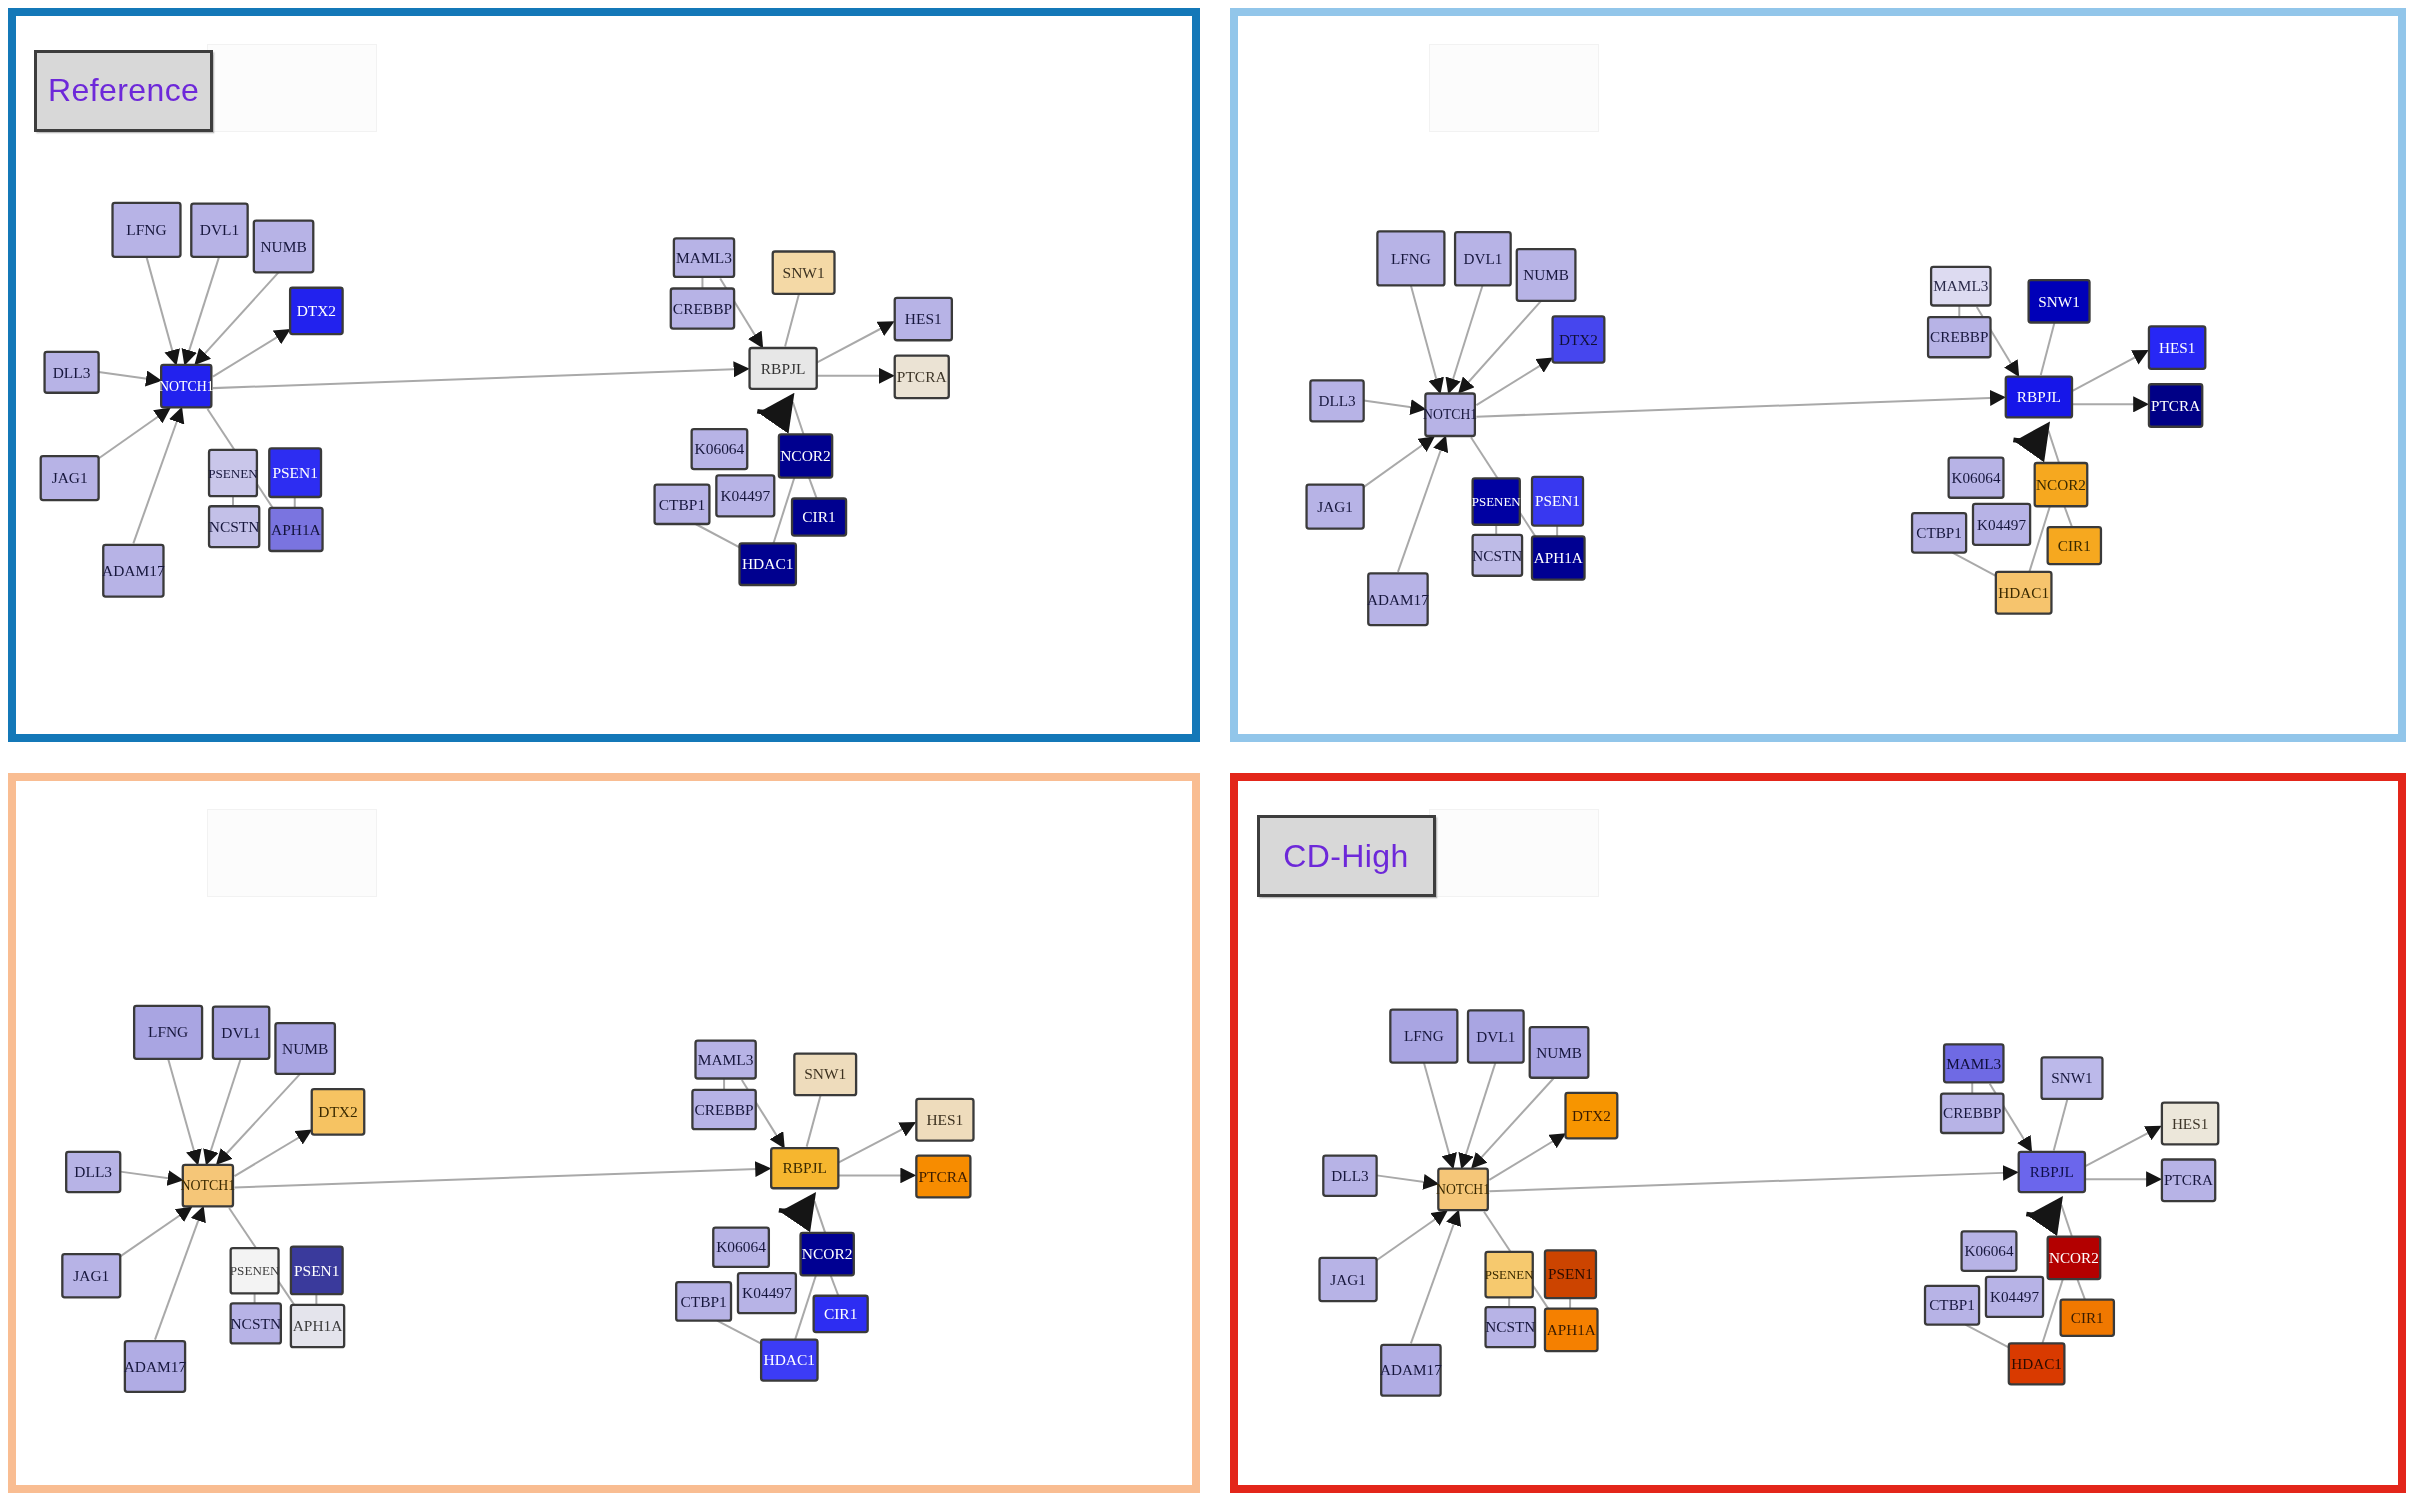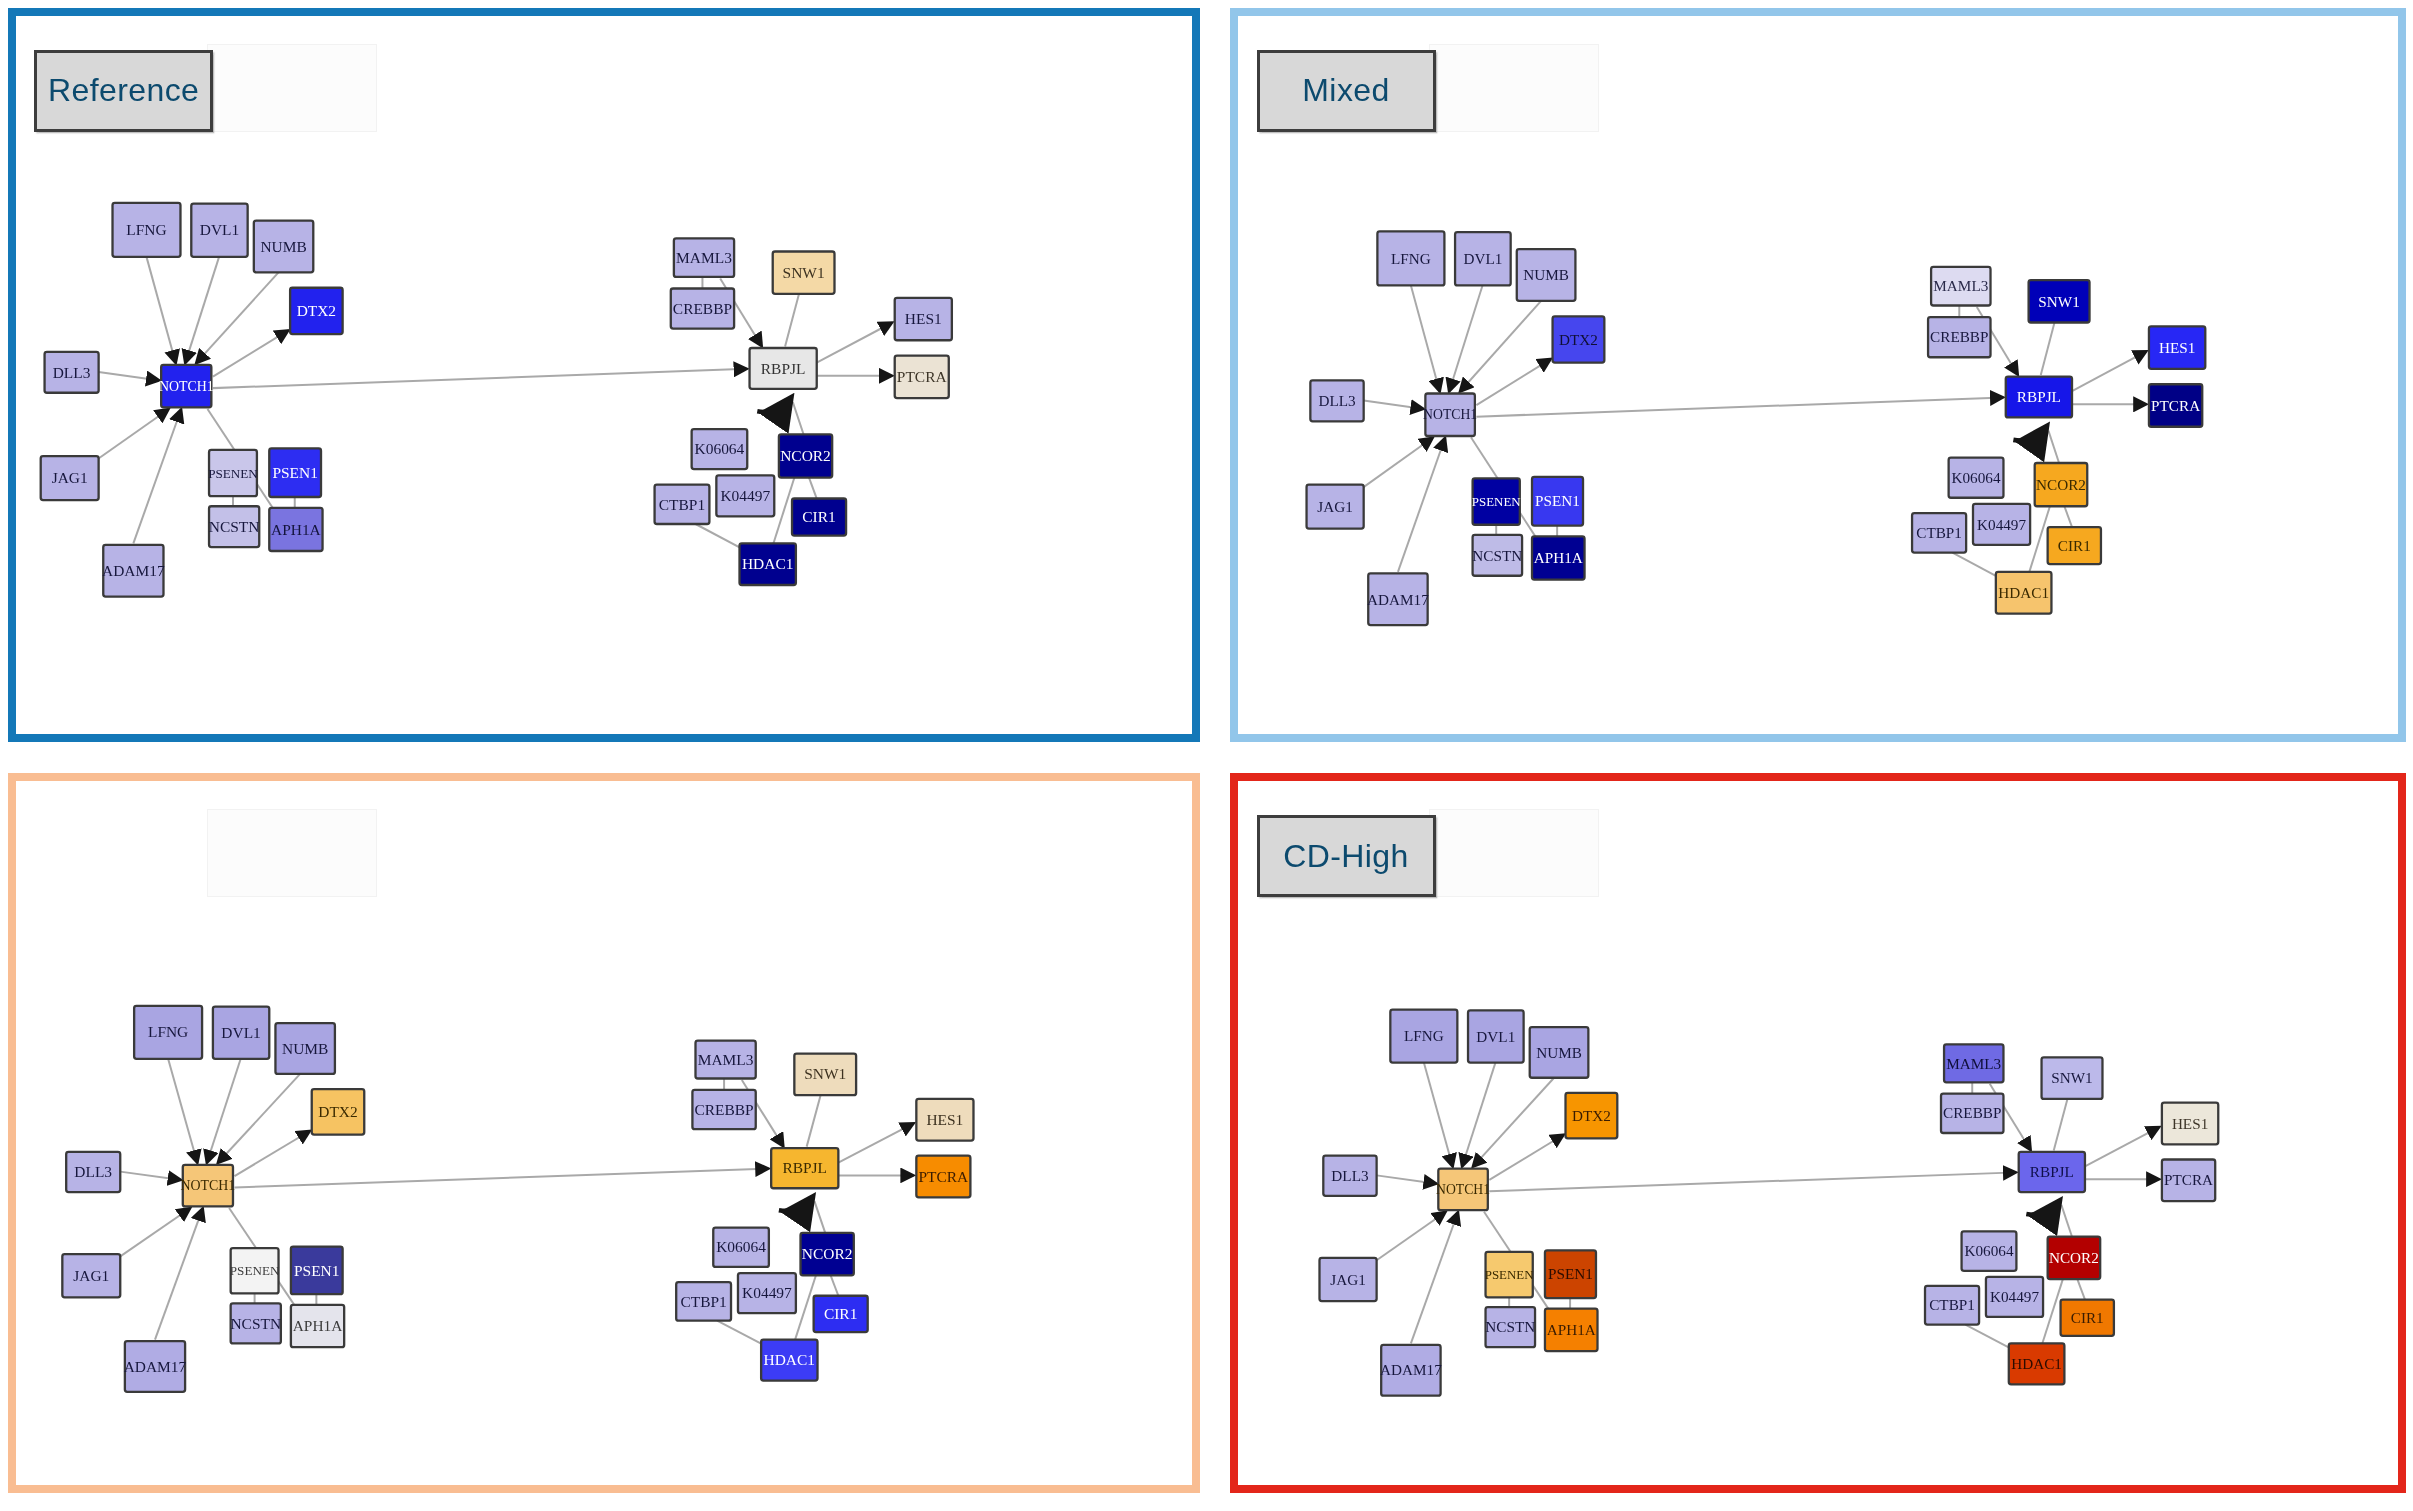--- a/index.html
+++ b/index.html
@@ -10,21 +10,21 @@
   #panel-mixed{left:1230px;top:7.7px;width:1176px;height:734px;}
   #panel-cd-low{left:7.7px;top:773px;width:1192px;height:720px;}
   #panel-cd-high{left:1230px;top:773px;width:1176px;height:720px;}
   .network{position:absolute;left:0;top:0;width:100%;height:100%;}
   .ghost-box{position:absolute;left:191px;top:28px;width:168px;height:86px;
              background:#fcfcfc;border:1.5px solid #f2f2f2;}
   .title-box{position:absolute;left:18.5px;top:34px;width:179px;height:82px;
              background:#d8d8d8;border:3.1px solid #3d3d3d;box-sizing:border-box;
              display:flex;align-items:center;justify-content:center;
              box-shadow:1.5px 1.5px 1.5px rgba(0,0,0,0.25);}
-  .title-box span{font-size:32px;color:#0c4a6e;letter-spacing:0.4px;}
+  .title-box span{font-size:32px;color:#6d28d9;letter-spacing:0.4px;}
 </style>
 </head>
 <body>
 
 <div class="canvas">
 
   <section class="panel" id="panel-reference" style="border-color: rgb(20, 120, 184);">
     <div class="ghost-box"></div>
     <svg class="network" viewBox="0 0 1523 930" preserveAspectRatio="none">
         <defs>
@@ -278,23 +278,20 @@
           <g>
             <rect x="1005" y="625" width="70" height="48" rx="3" ry="3" fill="#f6a81f" stroke="#3a3a3a" stroke-width="3"></rect>
             <text x="1040" y="655.8" text-anchor="middle" font-family="&quot;Liberation Serif&quot;,serif" font-size="20" fill="#3a2a00">CIR1</text>
           </g>
           <g>
             <rect x="937" y="683" width="73" height="54" rx="3" ry="3" fill="#f6c46d" stroke="#3a3a3a" stroke-width="3"></rect>
             <text x="973.5" y="716.8" text-anchor="middle" font-family="&quot;Liberation Serif&quot;,serif" font-size="20" fill="#3a2a00">HDAC1</text>
           </g>
         </g>
       </svg>
-    <div class="title-box">
-      <span>Mixed</span>
-    </div>
   </section>
 
   <section class="panel" id="panel-cd-low" style="border-color: rgb(249, 189, 146);">
     <div class="ghost-box"></div>
     <svg class="network" viewBox="0 0 1523 930" preserveAspectRatio="none">
         <defs>
           <marker id="arr-cd-low" viewBox="0 0 10 10" refX="8.5" refY="5" markerWidth="8" markerHeight="8" orient="auto-start-reverse">
             <path d="M0,0 L10,5 L0,10 z" fill="#151515"></path>
           </marker>
         </defs>

